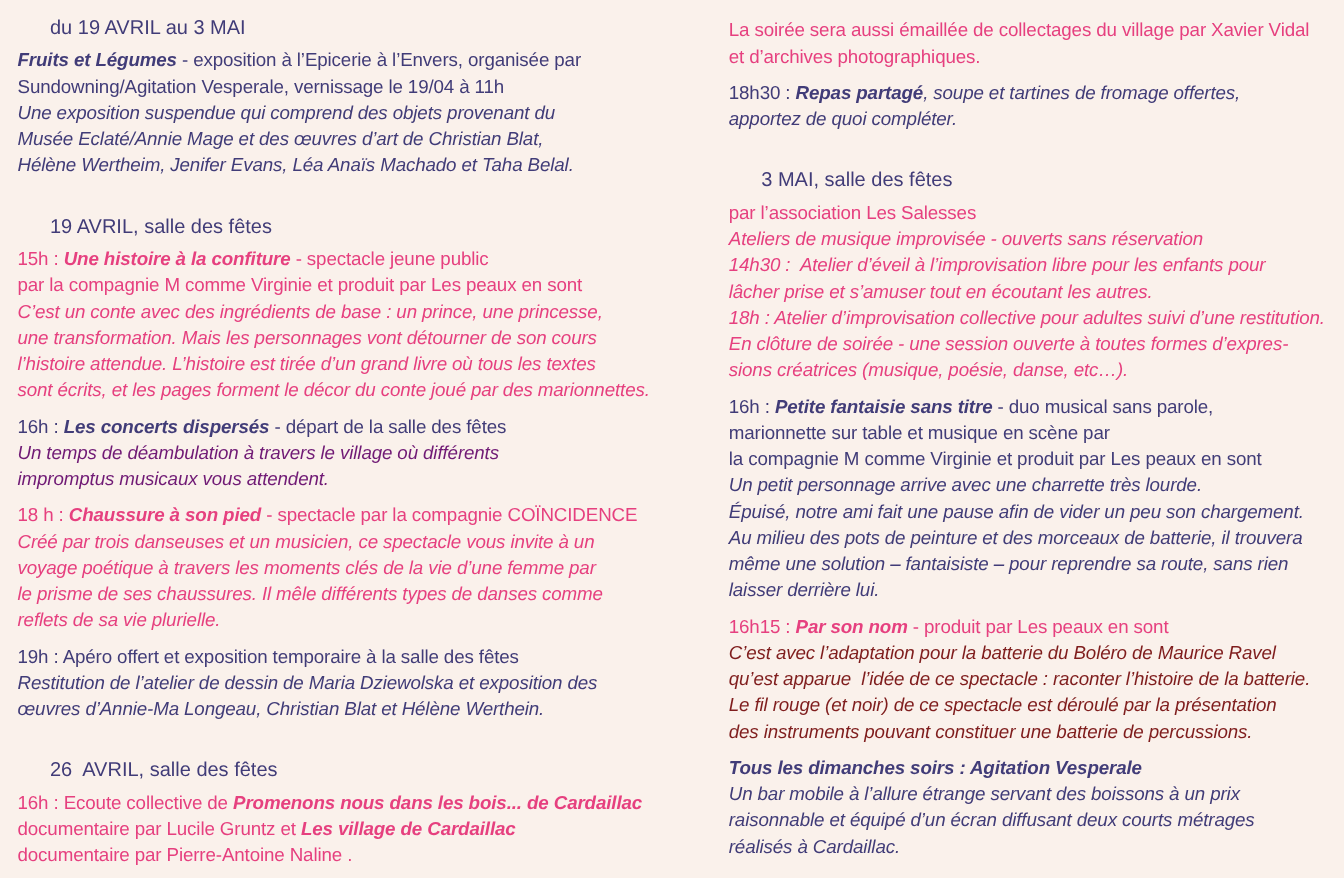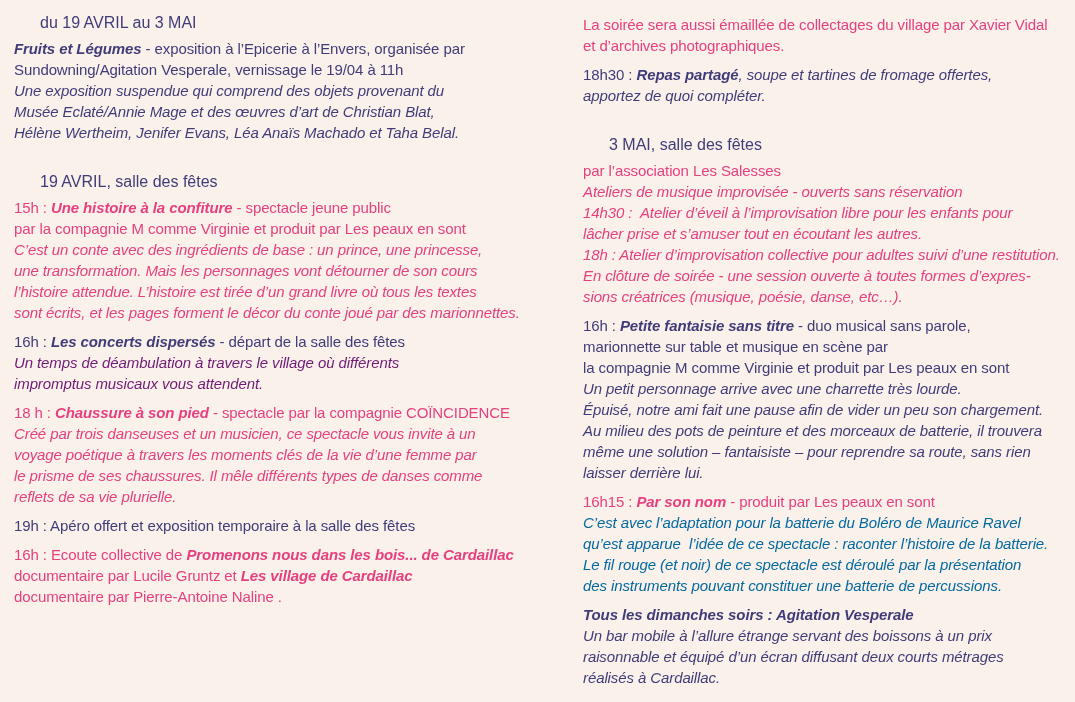--- a/index.html
+++ b/index.html
@@ -70,21 +70,23 @@
 sont écrits, et les pages forment le décor du conte joué par des marionnettes.</span></p>
       <p class="block paragraph" data-name="event-16h-les-concerts-disperses"><span class="seg s-r" data-name="event-16h-les-concerts-disperses-segment-0" style="color: rgb(65, 60, 120);">16h : </span><span class="seg s-bi" data-name="event-16h-les-concerts-disperses-segment-1" style="color: rgb(65, 60, 120);">Les concerts dispersés</span><span class="seg s-r" data-name="event-16h-les-concerts-disperses-segment-2" style="color: rgb(65, 60, 120);"> - départ de la salle des fêtes
 </span><span class="seg s-i" data-name="event-16h-les-concerts-disperses-segment-3" style="color: #701a75;">Un temps de déambulation à travers le village où différents
 impromptus musicaux vous attendent.</span></p>
       <p class="block paragraph" data-name="event-18h-chaussure-a-son-pied"><span class="seg s-r" data-name="event-18h-chaussure-a-son-pied-segment-0" style="color: rgb(230, 64, 127);">18 h : </span><span class="seg s-bi" data-name="event-18h-chaussure-a-son-pied-segment-1" style="color: rgb(230, 64, 127);">Chaussure à son pied</span><span class="seg s-r" data-name="event-18h-chaussure-a-son-pied-segment-2" style="color: rgb(230, 64, 127);"> - spectacle par la compagnie COÏNCIDENCE
 </span><span class="seg s-i" data-name="event-18h-chaussure-a-son-pied-segment-3" style="color: rgb(230, 64, 127);">Créé par trois danseuses et un musicien, ce spectacle vous invite à un
 voyage poétique à travers les moments clés de la vie d’une femme par
 le prisme de ses chaussures. Il mêle différents types de danses comme
 reflets de sa vie plurielle.</span></p>
       <p class="block paragraph" data-name="event-19h-apero-offert"><span class="seg s-r" data-name="event-19h-apero-offert-segment-0" style="color: rgb(65, 60, 120);">19h : Apéro offert et exposition temporaire à la salle des fêtes
-</span></p>
+</span><span class="seg s-i" data-name="event-19h-apero-offert-segment-1" style="color: rgb(65, 60, 120);">Restitution de l’atelier de dessin de Maria Dziewolska et exposition des
+œuvres d’Annie-Ma Longeau, Christian Blat et Hélène Werthein.</span></p>
+      <p class="block heading" data-name="heading-26-avril"><span class="seg s-r" data-name="heading-26-avril-segment-0" style="color: rgb(65, 60, 120);">26  AVRIL, salle des fêtes</span></p>
       <p class="block paragraph" data-name="event-16h-ecoute-collective"><span class="seg s-r" data-name="event-16h-ecoute-collective-segment-0" style="color: rgb(230, 64, 127);">16h : Ecoute collective de </span><span class="seg s-bi" data-name="event-16h-ecoute-collective-segment-1" style="color: rgb(230, 64, 127);">Promenons nous dans les bois... de Cardaillac</span><span class="seg s-r" data-name="event-16h-ecoute-collective-segment-2" style="color: rgb(230, 64, 127);">
 documentaire par Lucile Gruntz et </span><span class="seg s-bi" data-name="event-16h-ecoute-collective-segment-3" style="color: rgb(230, 64, 127);">Les village de Cardaillac</span><span class="seg s-r" data-name="event-16h-ecoute-collective-segment-4" style="color: rgb(230, 64, 127);">
 documentaire par Pierre-Antoine Naline .</span></p>
     </div>
   <div class="column" data-name="right-column">
       <p class="block paragraph" data-name="event-collectages-xavier-vidal"><span class="seg s-r" data-name="event-collectages-xavier-vidal-segment-0" style="color: rgb(230, 64, 127);">La soirée sera aussi émaillée de collectages du village par Xavier Vidal
 et d’archives photographiques.</span></p>
       <p class="block paragraph" data-name="event-18h30-repas-partage"><span class="seg s-r" data-name="event-18h30-repas-partage-segment-0" style="color: rgb(65, 60, 120);">18h30 : </span><span class="seg s-bi" data-name="event-18h30-repas-partage-segment-1" style="color: rgb(65, 60, 120);">Repas partagé</span><span class="seg s-i" data-name="event-18h30-repas-partage-segment-2" style="color: rgb(65, 60, 120);">, soupe et tartines de fromage offertes,
 apportez de quoi compléter.</span></p>
       <p class="block heading" data-name="heading-3-mai"><span class="seg s-r" data-name="heading-3-mai-segment-0" style="color: rgb(65, 60, 120);">3 MAI, salle des fêtes</span></p>
@@ -97,21 +99,21 @@
 sions créatrices (musique, poésie, danse, etc…).</span></p>
       <p class="block paragraph" data-name="event-16h-petite-fantaisie-sans-titre"><span class="seg s-r" data-name="event-16h-petite-fantaisie-sans-titre-segment-0" style="color: rgb(65, 60, 120);">16h : </span><span class="seg s-bi" data-name="event-16h-petite-fantaisie-sans-titre-segment-1" style="color: rgb(65, 60, 120);">Petite fantaisie sans titre</span><span class="seg s-r" data-name="event-16h-petite-fantaisie-sans-titre-segment-2" style="color: rgb(65, 60, 120);"> - duo musical sans parole,
 marionnette sur table et musique en scène par
 la compagnie M comme Virginie et produit par Les peaux en sont
 </span><span class="seg s-i" data-name="event-16h-petite-fantaisie-sans-titre-segment-3" style="color: rgb(65, 60, 120);">Un petit personnage arrive avec une charrette très lourde.
 Épuisé, notre ami fait une pause afin de vider un peu son chargement.
 Au milieu des pots de peinture et des morceaux de batterie, il trouvera
 même une solution – fantaisiste – pour reprendre sa route, sans rien
 laisser derrière lui.</span></p>
       <p class="block paragraph" data-name="event-16h15-par-son-nom"><span class="seg s-r" data-name="event-16h15-par-son-nom-segment-0" style="color: rgb(230, 64, 127);">16h15 : </span><span class="seg s-bi" data-name="event-16h15-par-son-nom-segment-1" style="color: rgb(230, 64, 127);">Par son nom</span><span class="seg s-r" data-name="event-16h15-par-son-nom-segment-2" style="color: rgb(230, 64, 127);"> - produit par Les peaux en sont
-</span><span class="seg s-i" data-name="event-16h15-par-son-nom-segment-3" style="color: #0369a1;">C’est avec l’adaptation pour la batterie du Boléro de Maurice Ravel
+</span><span class="seg s-i" data-name="event-16h15-par-son-nom-segment-3" style="color: #7f1d1d;">C’est avec l’adaptation pour la batterie du Boléro de Maurice Ravel
 qu’est apparue  l’idée de ce spectacle : raconter l’histoire de la batterie.
 Le fil rouge (et noir) de ce spectacle est déroulé par la présentation
 des instruments pouvant constituer une batterie de percussions.</span></p>
       <p class="block paragraph" data-name="event-dimanches-soirs-agitation-vesperale"><span class="seg s-bi" data-name="event-dimanches-soirs-agitation-vesperale-segment-0" style="color: rgb(65, 60, 120);">Tous les dimanches soirs : Agitation Vesperale
 </span><span class="seg s-i" data-name="event-dimanches-soirs-agitation-vesperale-segment-1" style="color: rgb(65, 60, 120);">Un bar mobile à l’allure étrange servant des boissons à un prix
 raisonnable et équipé d’un écran diffusant deux courts métrages
 réalisés à Cardaillac.</span></p>
     </div>
 </div>
 

